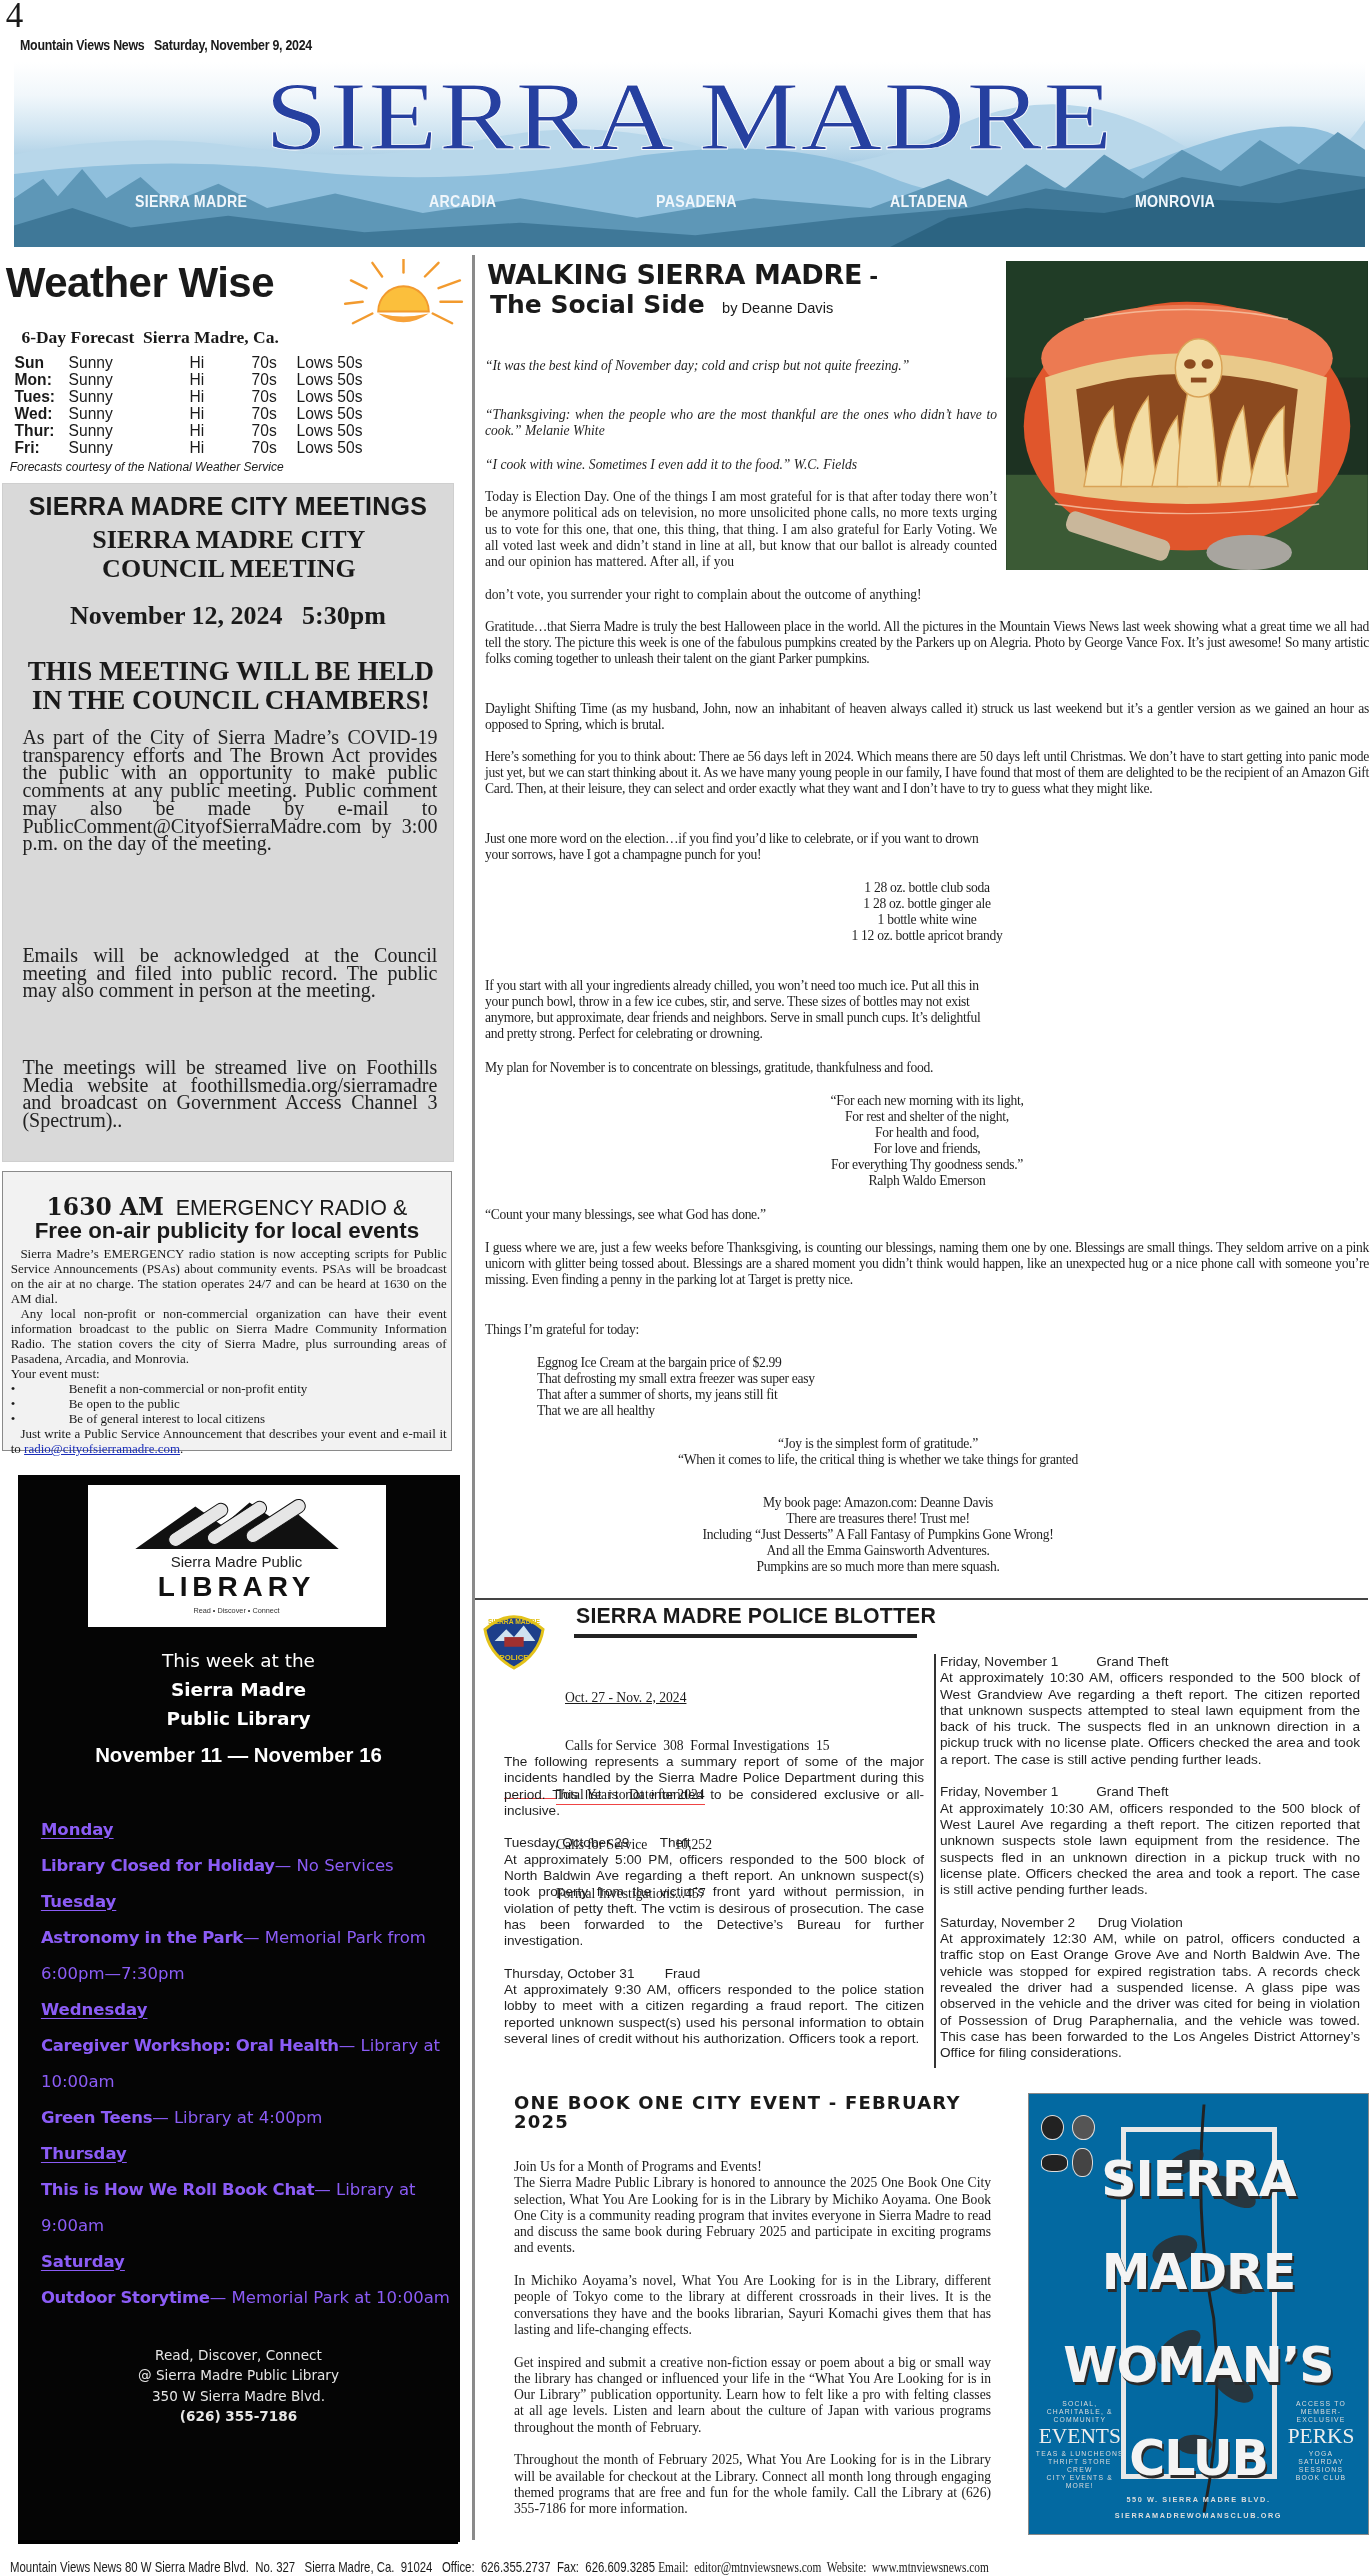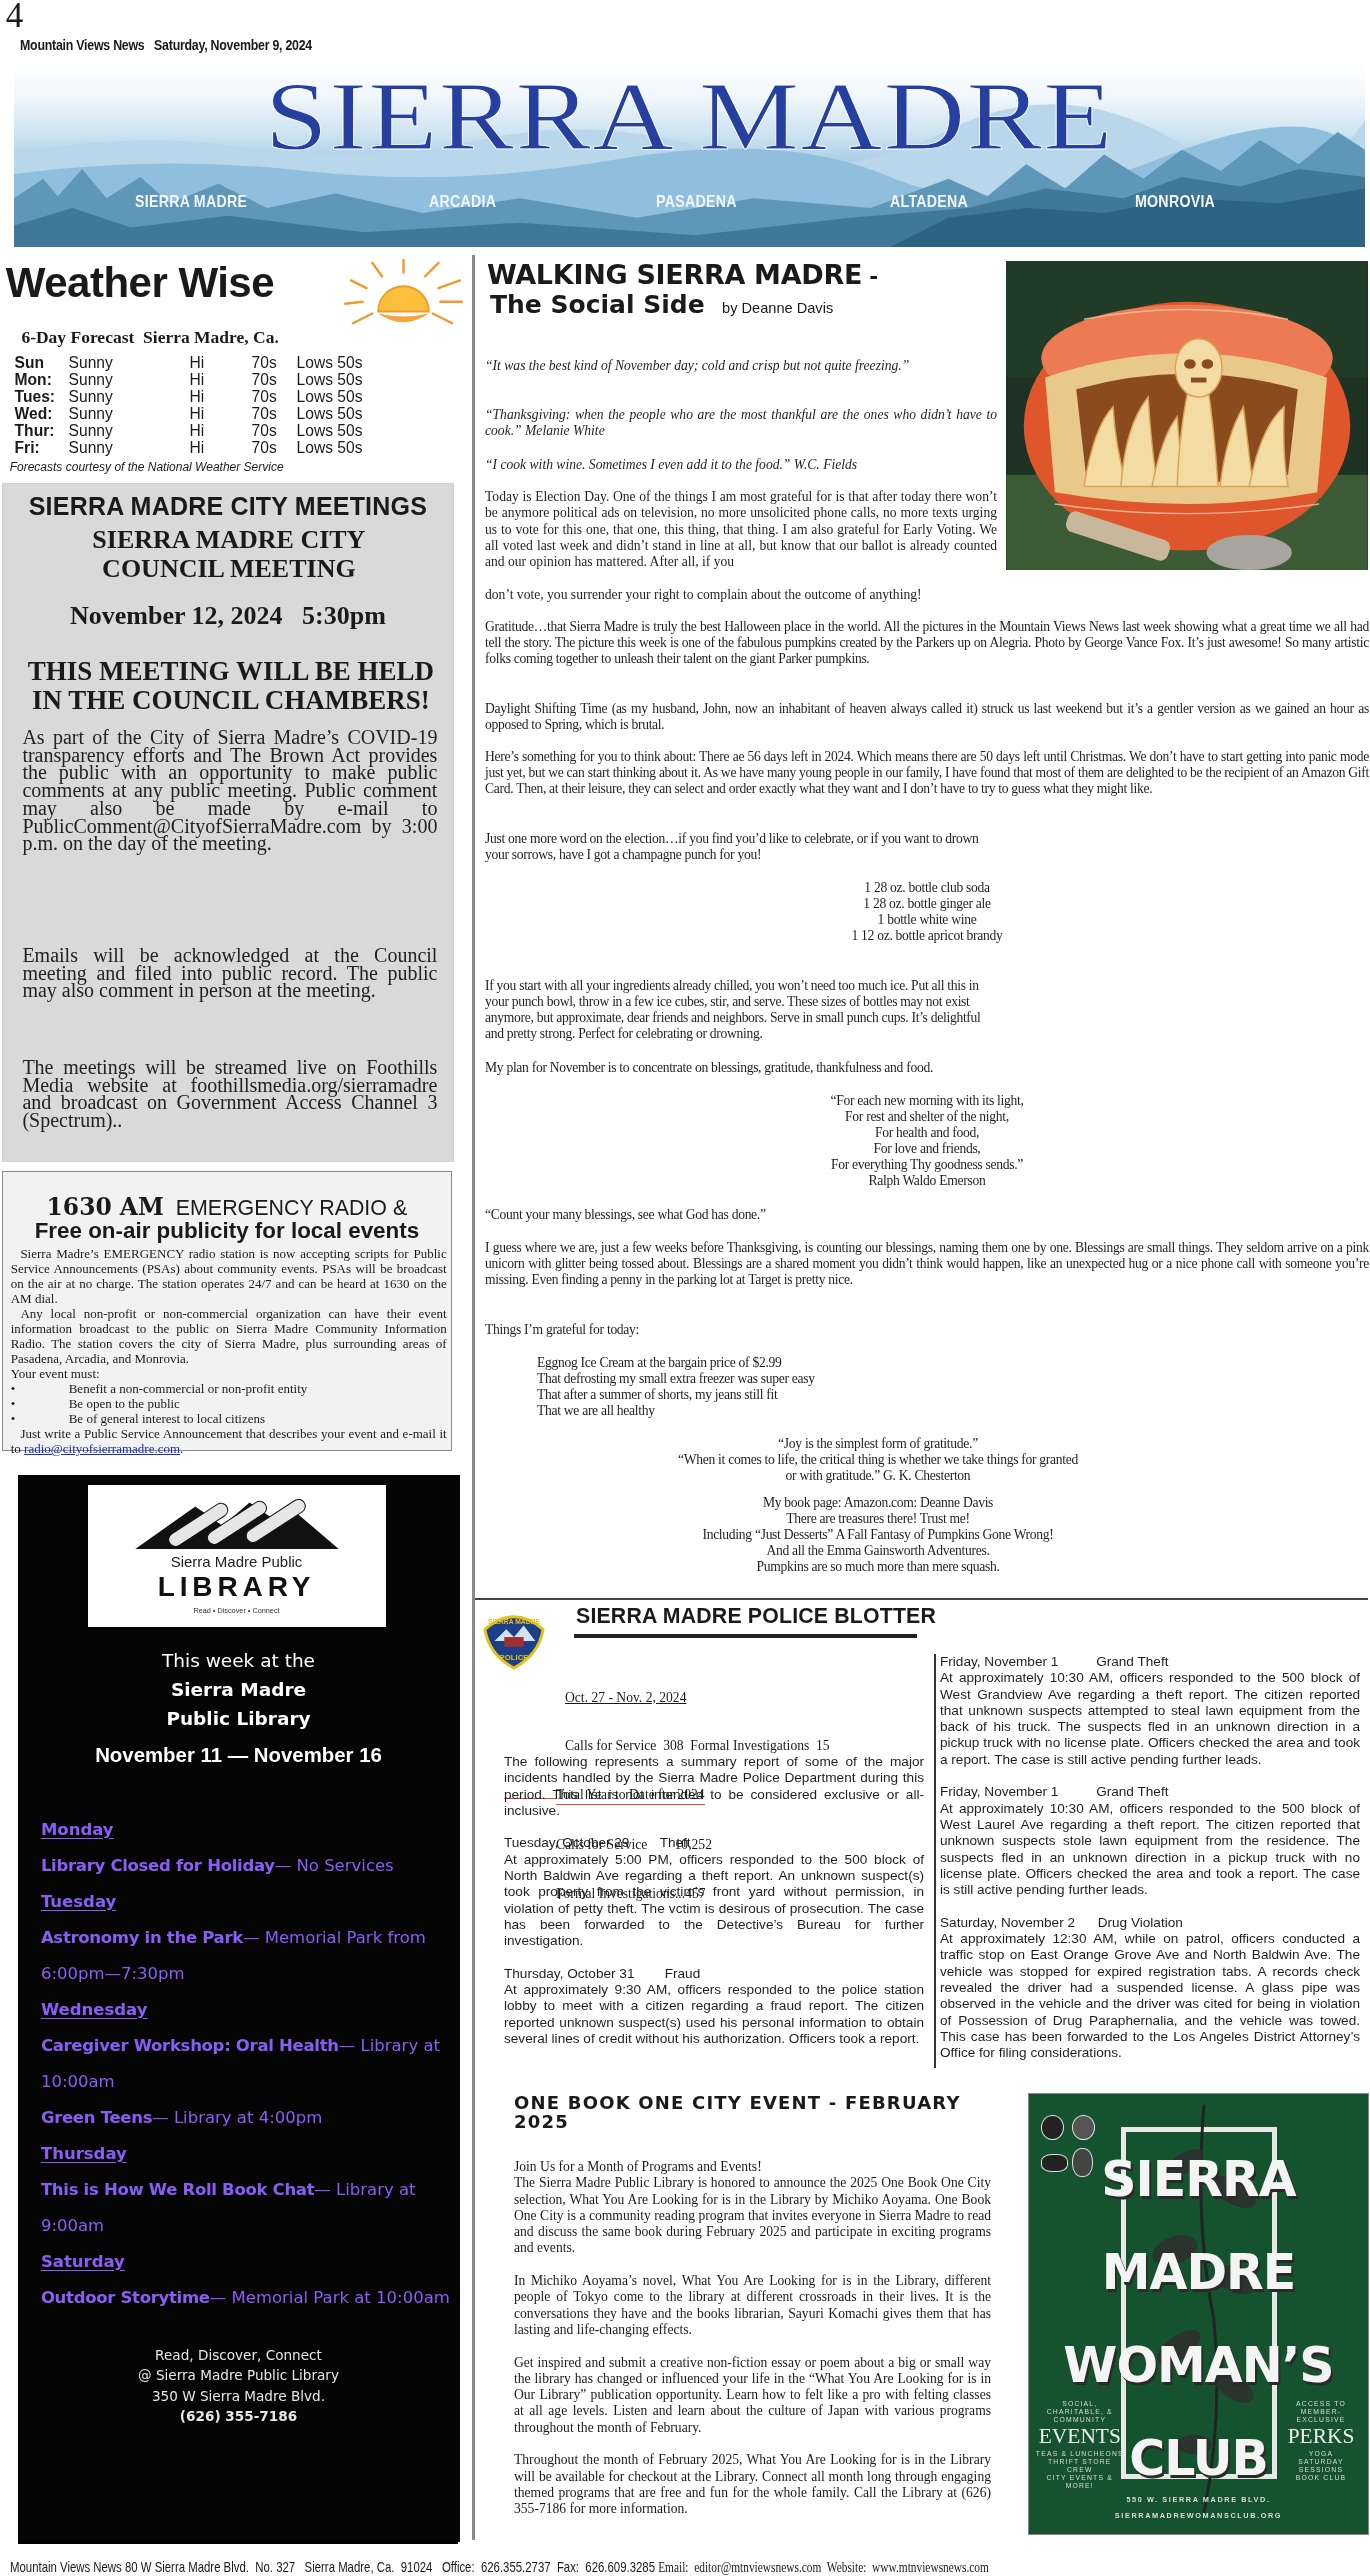--- a/index.html
+++ b/index.html
@@ -90,21 +90,21 @@
   .stat-rule { display: inline-block; border-bottom: 1px solid #ef4444; }
   .blotter-col { font-family: Liberation Sans, sans-serif; font-size: 13.6px; line-height: 16.3px; text-align: justify; color: #1f1f1f; }
   .blotter-col p { margin: 0; }
   .incident-head { white-space: pre; }
   .blotter-divider { left: 934px; top: 1654px; width: 1.9px; height: 414px; background: #333; }
 
   .obc-title { left: 514px; top: 2094px; width: 467px; font-family: "DejaVu Sans", sans-serif; font-weight: bold; font-size: 18px; line-height: 18.5px; letter-spacing: 1.2px; }
   .obc-body { left: 514px; top: 2159px; width: 477px; font-family: "Liberation Serif", serif; font-size: 13.6px; line-height: 16.3px; text-align: justify; }
   .obc-body p { margin: 0 0 16.3px 0; }
 
-  .club-ad { left: 1028px; top: 2093px; width: 341px; height: 442px; background: #14532d; border: 1px solid #888; overflow: hidden; }
+  .club-ad { left: 1028px; top: 2093px; width: 341px; height: 442px; background: #0369a1; border: 1px solid #888; overflow: hidden; }
   .club-frame { left: 92px; top: 33px; width: 156px; height: 352px; border: 5.8px solid #e8e8e8; }
   .club-title { left: 0; width: 100%; top: 39px; text-align: center; font-family: "DejaVu Sans", sans-serif; font-weight: bold; color: #f4f4f4; font-size: 49px; line-height: 93px; letter-spacing: -1px; text-shadow: 1.9px 2.9px 0 #2a2a2a; }
   .club-side { font-family: "Liberation Sans", sans-serif; color: #ddd; text-align: center; font-size: 6.8px; line-height: 7.8px; letter-spacing: 1.2px; }
   .club-side .big { font-family: "Liberation Serif", serif; font-size: 21.4px; line-height: 27px; letter-spacing: 0; color: #eee; }
   .club-foot { left: 0; width: 100%; text-align: center; font-family: "Liberation Sans", sans-serif; color: #ddd; font-size: 7.3px; letter-spacing: 1.6px; font-weight: bold; }
   .club-emblem { width: 23.4px; height: 25px; border-radius: 50%; border: 1.9px solid #ddd; background: #222; }
 
   .footer-bar { left: 17.5px; top: 2540px; width: 440px; height: 3.9px; background: #000; }
   .footer-line { left: 9.7px; top: 2559px; font-family: "Liberation Sans", sans-serif; font-size: 14.6px; white-space: pre; transform: scaleX(0.78); transform-origin: left; }
   .footer-line .serif { font-family: "Liberation Serif", serif; }
@@ -353,21 +353,20 @@
 <div class="abs art" style="left:537px;top:1355px;width:487px;letter-spacing:-0.3px">
   <p>Eggnog Ice Cream at the bargain price of $2.99</p>
   <p>That defrosting my small extra freezer was super easy</p>
   <p>That after a summer of shorts, my jeans still fit</p>
   <p>That we are all healthy</p>
 </div>
 
 <div class="abs art center" style="left:436px;top:1436px">
   <p>“Joy is the simplest form of gratitude.”</p>
   <p>“When it comes to life, the critical thing is whether we take things for granted</p>
-  <p>or with gratitude.”  G. K. Chesterton</p>
 </div>
 <div class="abs art center" style="left:436px;top:1495px">
   <p>My book page: Amazon.com: Deanne Davis</p>
   <p>There are treasures there! Trust me!</p>
   <p>Including “Just Desserts” A Fall Fantasy of Pumpkins Gone Wrong!</p>
   <p>And all the Emma Gainsworth Adventures.</p>
   <p>Pumpkins are so much more than mere squash.</p>
 </div>
 
 <div class="abs section-rule"></div>

